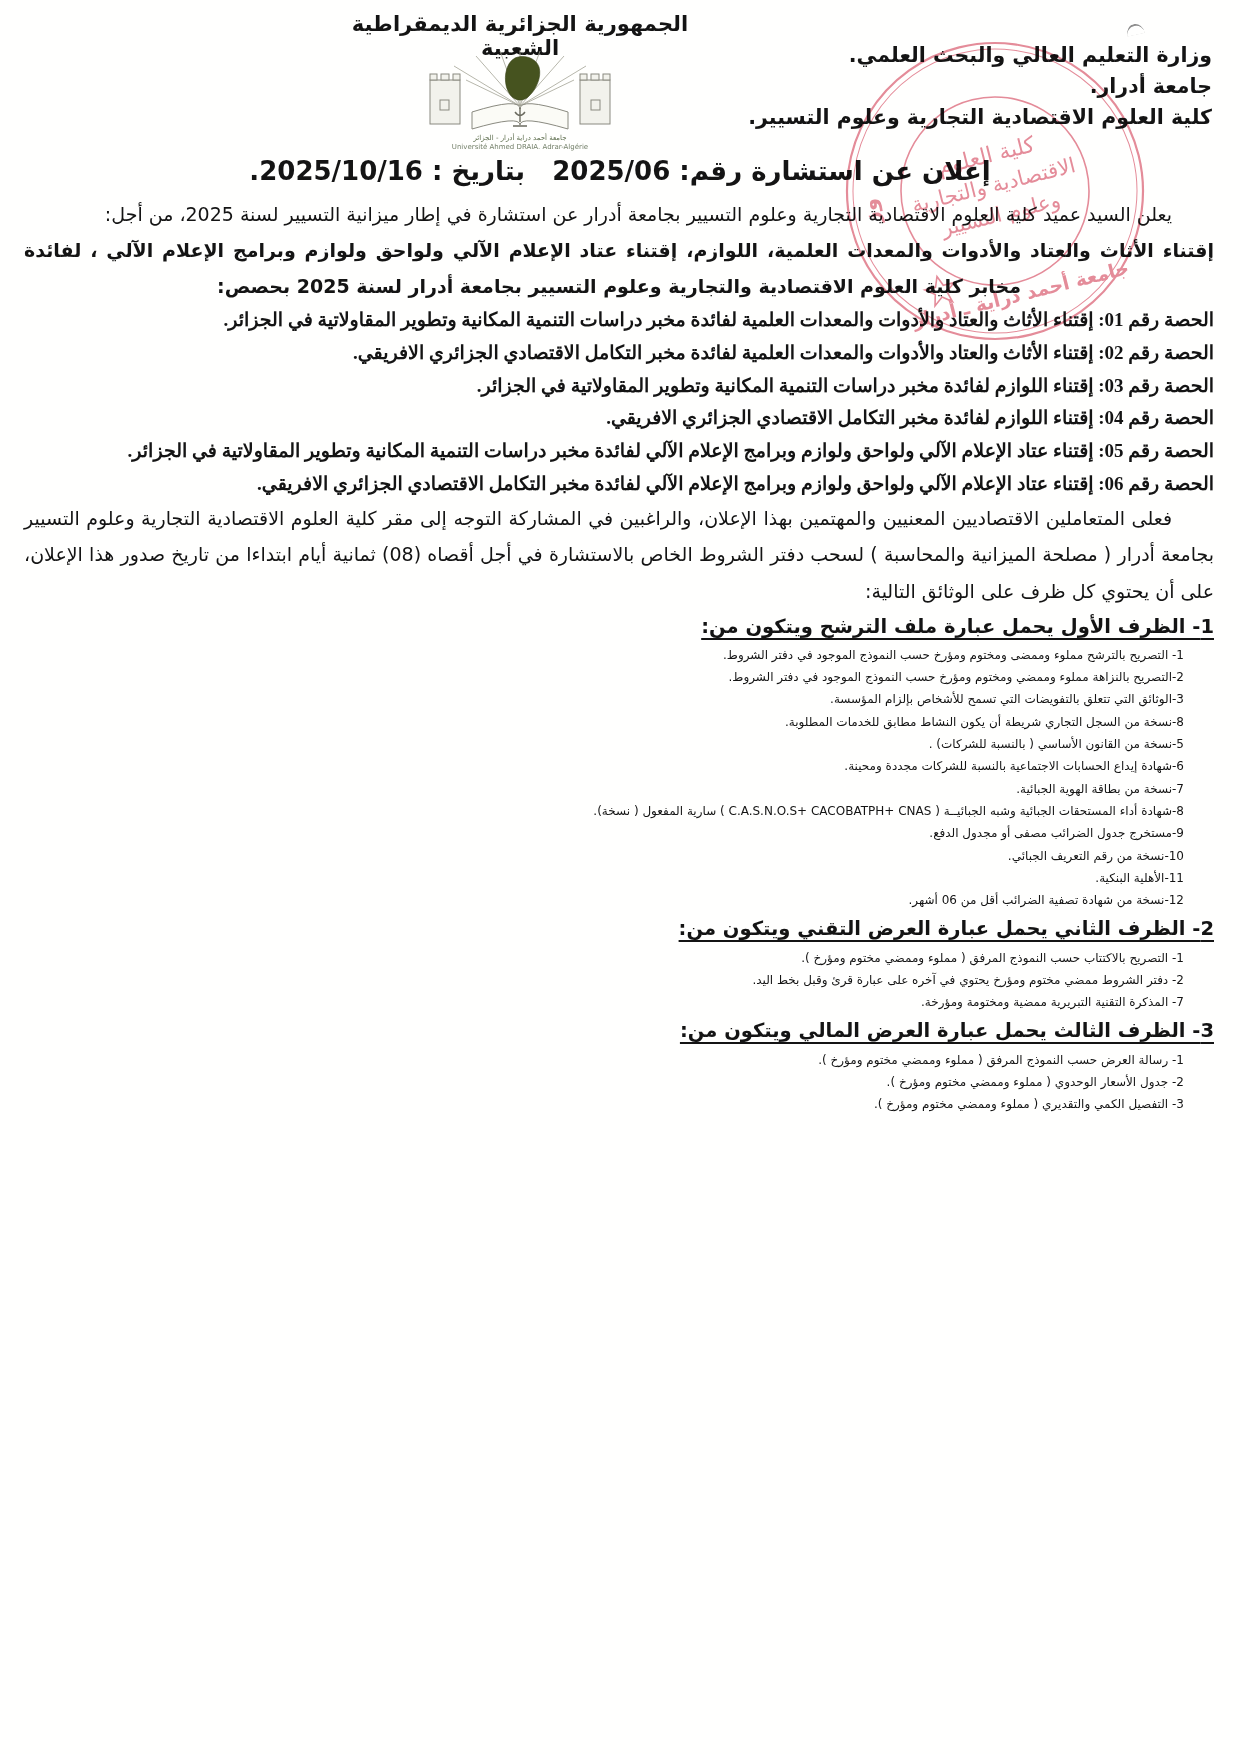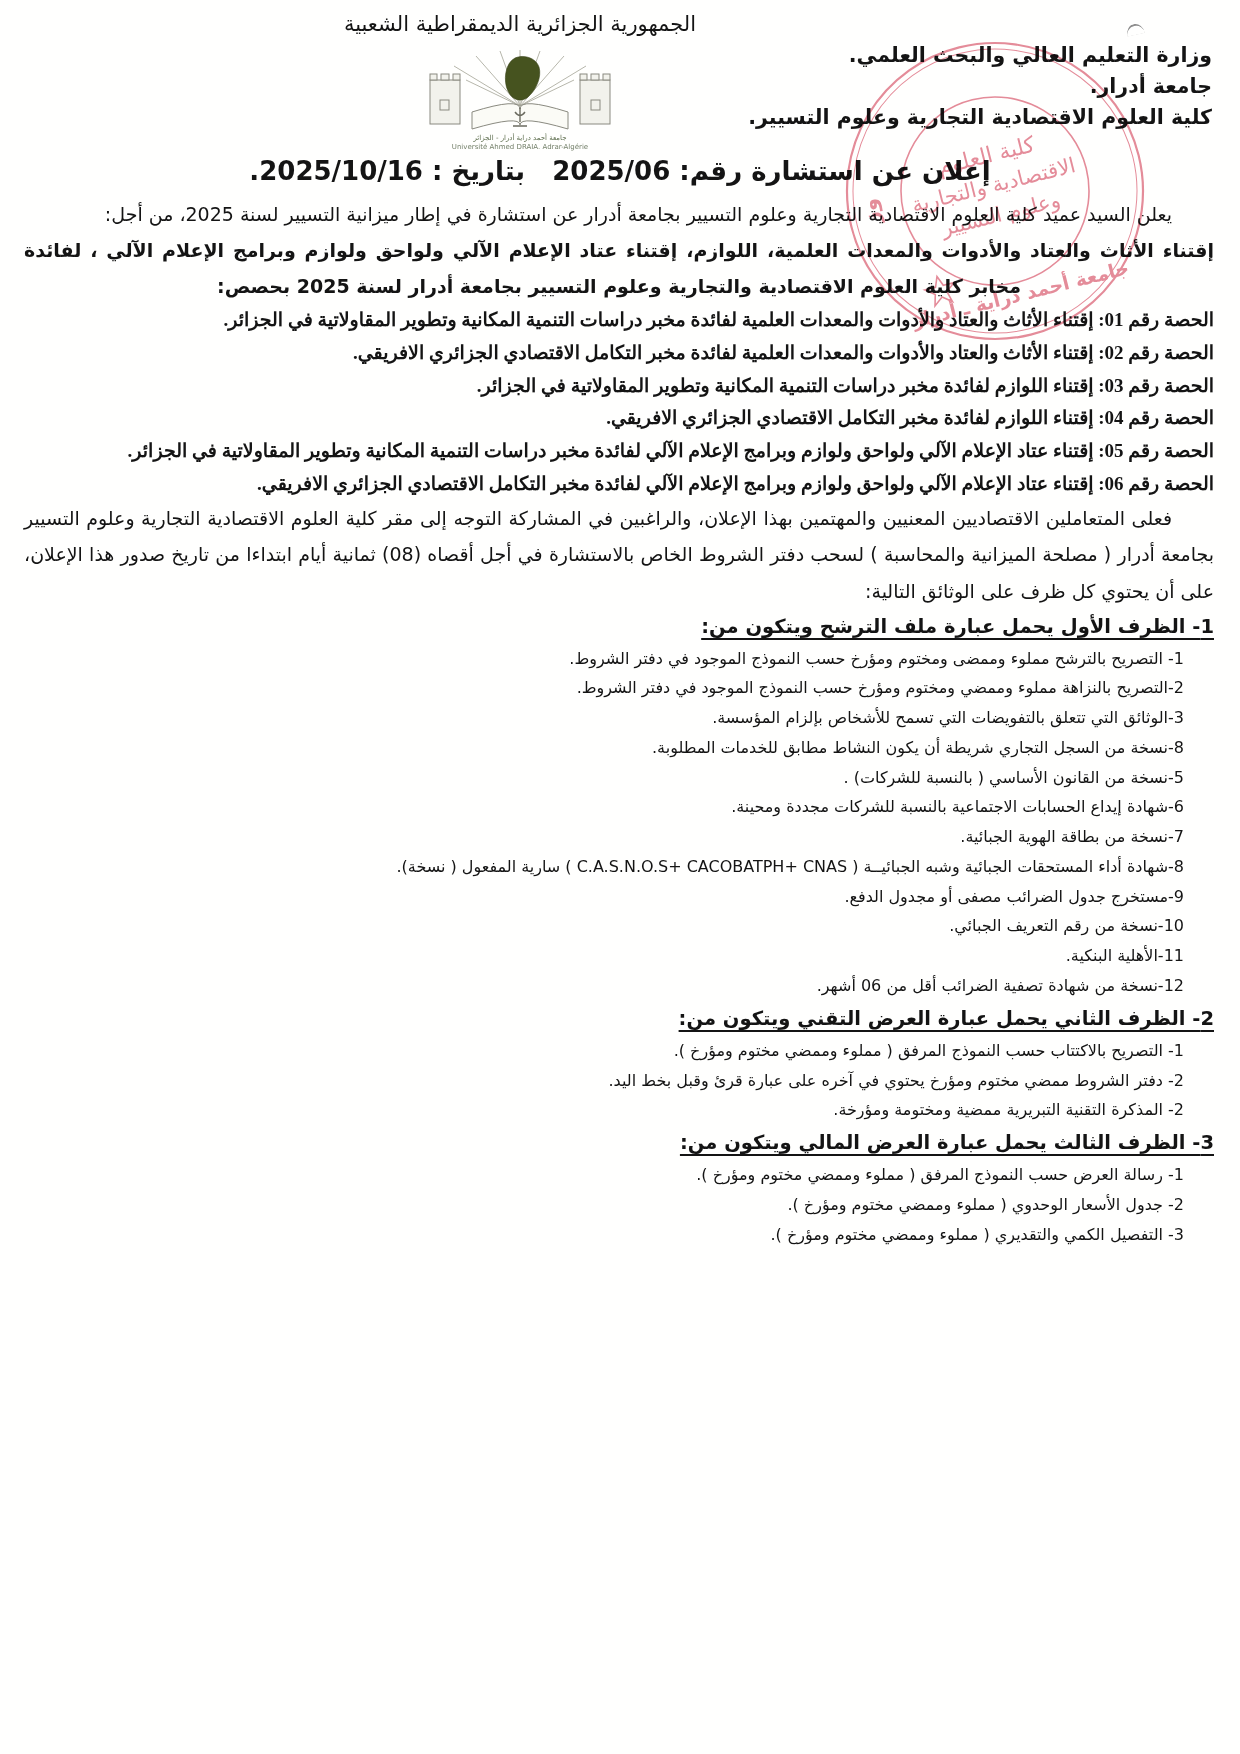--- a/index.html
+++ b/index.html
@@ -3,21 +3,21 @@
 <meta charset="utf-8">
 <style>
   html,body{margin:0;padding:0;background:#ffffff;}
   .page{
     position:relative;width:1240px;height:1754px;background:#fffffe;
     font-family:"DejaVu Sans", sans-serif;color:#141414;direction:rtl;overflow:hidden;
   }
   
   .header{position:relative;height:152px;}
   .republic{position:absolute;top:12px;left:318px;width:404px;text-align:center;
-    font-size:21px;font-weight:normal;}
+    font-size:21px;font-weight:bold;}
   .logo{position:absolute;top:50px;left:418px;width:204px;text-align:center;}
   .logo svg{display:block;margin:0 auto;}
   .logo-cap{font-size:7px;color:#5e6e4e;line-height:1.25;direction:rtl;}
   .logo-cap.fr{direction:ltr;color:#74806a;}
   .ministry{position:absolute;top:40px;right:28px;text-align:right;font-weight:bold;
     font-size:20.5px;line-height:1.52;}
   .pen-mark{position:absolute;top:24px;right:96px;width:18px;height:9px;
     border-top:2px solid #8d8d8d;border-radius:50% 50% 0 0/100% 100% 0 0;transform:rotate(-12deg);}
   
   .stamp{position:absolute;top:38px;right:92px;width:306px;height:306px;z-index:4;
@@ -25,21 +25,21 @@
   
   .title{text-align:center;font-size:26px;font-weight:bold;margin:4px 0 10px;position:relative;z-index:2;}
   .body{padding:0 26px 0 24px;font-size:19px;position:relative;z-index:2;}
   .body p{margin:0;}
   .para{ text-indent:42px;text-align:justify;line-height:1.9;margin-bottom:6px;}
   .purpose{font-weight:bold;text-align:justify;text-align-last:center;line-height:1.9;margin-bottom:10px;}
   .lot{font-weight:bold;text-align:justify;line-height:1.72;margin:9px 0;font-family:Liberation Serif, serif;}
   .bold{font-weight:normal;}
   .sec-head{font-weight:bold;font-size:19.5px;line-height:1.8;margin-top:6px;
     text-decoration:underline;text-decoration-thickness:2px;text-underline-offset:5px;}
-  .item{padding-right:30px;text-align:right;font-size:16px;line-height:1.86;}
+  .item{padding-right:30px;text-align:right;font-size:12px;line-height:1.86;}
 </style>
 </head>
 <body>
 
 <div class="page">
 
   <div class="header">
     <div class="republic">الجمهورية الجزائرية الديمقراطية الشعبية</div>
 
     <div class="logo">
@@ -134,21 +134,21 @@
       <p class="item">9-مستخرج جدول الضرائب مصفى أو مجدول الدفع.</p>
       <p class="item">10-نسخة من رقم التعريف الجبائي.</p>
       <p class="item">11-الأهلية البنكية.</p>
       <p class="item">12-نسخة من شهادة تصفية الضرائب أقل من 06 أشهر.</p>
     </div>
 
     <div class="section">
       <p class="sec-head">2- الظرف الثاني يحمل عبارة العرض التقني ويتكون من:</p>
       <p class="item">1- التصريح بالاكتتاب حسب النموذج المرفق ( مملوء وممضي مختوم ومؤرخ ).</p>
       <p class="item">2- دفتر الشروط ممضي مختوم ومؤرخ يحتوي في آخره على عبارة قرئ وقبل بخط اليد.</p>
-      <p class="item">2- المذكرة التقنية التبريرية ممضية ومختومة ومؤرخة.</p>
+      <p class="item">7- المذكرة التقنية التبريرية ممضية ومختومة ومؤرخة.</p>
     </div>
 
     <div class="section">
       <p class="sec-head">3- الظرف الثالث يحمل عبارة العرض المالي ويتكون من:</p>
       <p class="item">1- رسالة العرض حسب النموذج المرفق ( مملوء وممضي مختوم ومؤرخ ).</p>
       <p class="item">2- جدول الأسعار الوحدوي ( مملوء وممضي مختوم ومؤرخ ).</p>
       <p class="item">3- التفصيل الكمي والتقديري ( مملوء وممضي مختوم ومؤرخ ).</p>
     </div>
   </div>
 

